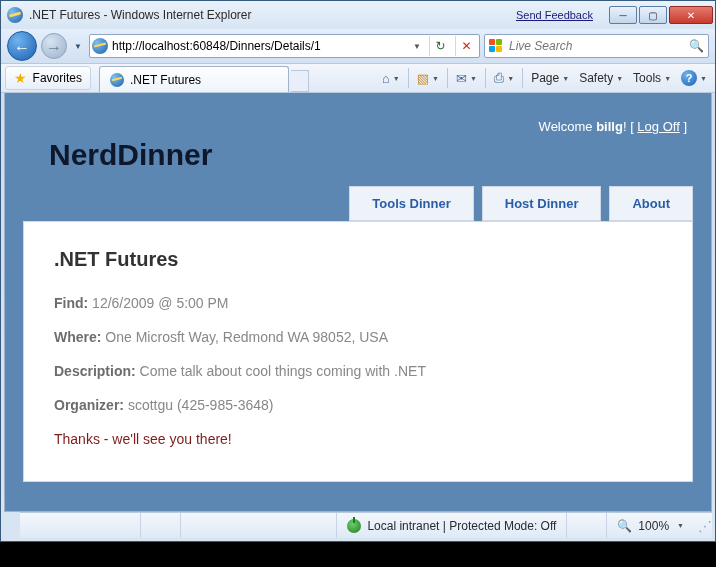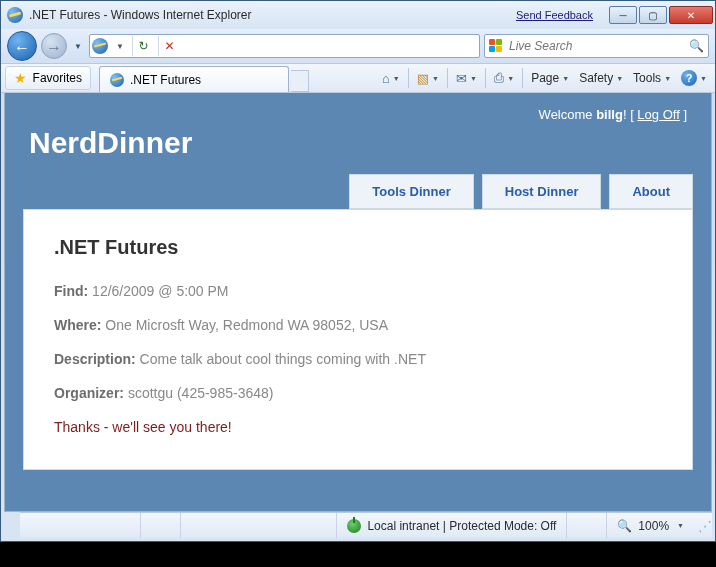--- a/index.html
+++ b/index.html
@@ -116,29 +116,30 @@
   }
   .cmdbtn .ico{ font-size:13px; color:#4a6b8c;}
   .cmdbtn .dd{ font-size:7px; color:#555;}
   .sep{ width:1px; height:20px; background:#b8c9de; margin:0 2px;}
   .help-ico{ width:16px;height:16px;border-radius:50%;background:radial-gradient(circle at 35% 30%,#6fb3ef,#1a5fb0); color:#fff; font-weight:bold; font-size:11px; display:flex;align-items:center;justify-content:center;}
   
   .content-shell{
     flex:1; border:1px solid #9fb3cc; border-top:none; margin:0 3px 0 3px;
     background:#5c87b2; overflow:auto; display:flex; flex-direction:column;
   }
-  .site { padding:8px 18px 12px 18px; }
+  .site { padding:20px 18px 12px 18px; }
   .welcome{
     color:#fff; text-align:right; font-size:13px; padding:6px 6px 0 0;
   }
   .welcome .user{ font-weight:bold;}
   .welcome a{ color:#fff; text-decoration:underline; cursor:pointer;}
   .logo{
-    color:#ffffff; font-size:30px; font-weight:bold; padding:4px 0 14px 6px;
+    color:#0f172a; font-size:30px; font-weight:bold; padding:4px 0 14px 6px;
     font-family:Arial, sans-serif;
+    margin-left:20px;
   }
   .navtabs{
     display:flex; justify-content:flex-end; gap:8px; margin-bottom:0;
   }
   .navtabs a{
     display:block; padding:9px 22px; background:#eef3f9; border:1px solid #cfd9e6;
     color:#2a5da8; font-weight:bold; font-size:13px; cursor:pointer;
     font-family:Arial, sans-serif;
   }
   .panel{
@@ -186,20 +187,21 @@
   <div class="navrow">
     <div class="nav-arrow">
       <span>←</span>
     </div>
     <div class="nav-arrow fwd">
       <span>→</span>
     </div>
     <div class="nav-dd">▼</div>
     <div class="addr">
       <div class="pg-icon"></div>
+      <input type="text" value="http://localhost:60848/Dinners/Details/1" style="">
       <div class="dd">▼</div>
       <div class="btn refresh">
         <span>↻</span>
       </div>
       <div class="btn stop">
         <span>✕</span>
       </div>
     </div>
     <div class="searchbox">
       <div class="live-icon">

